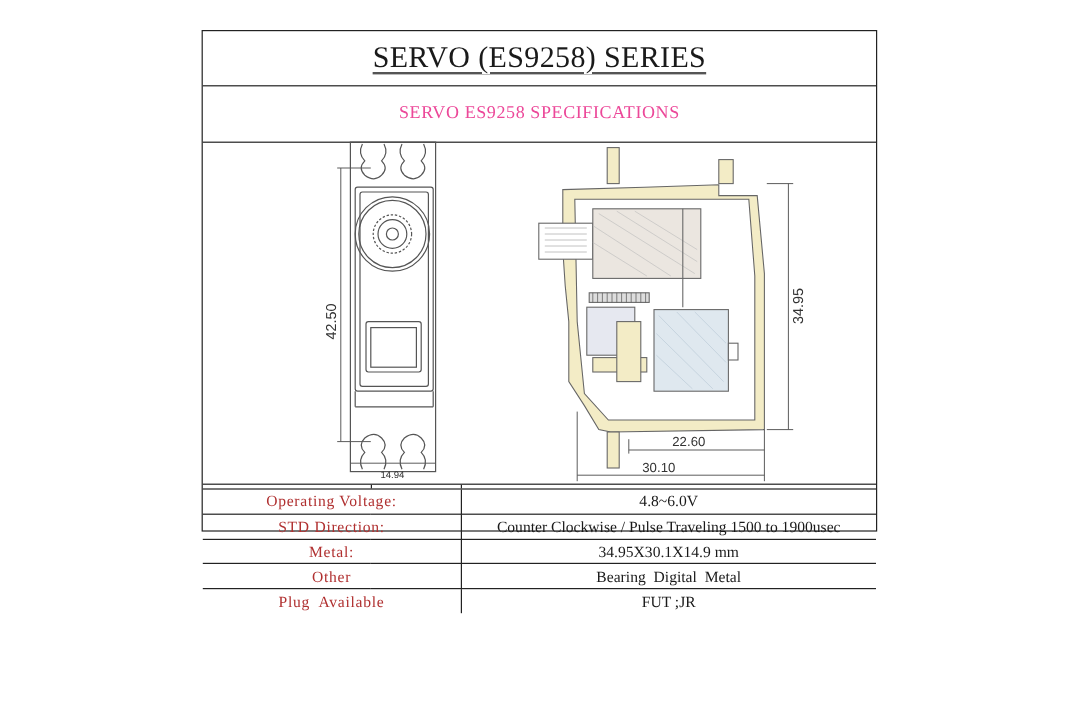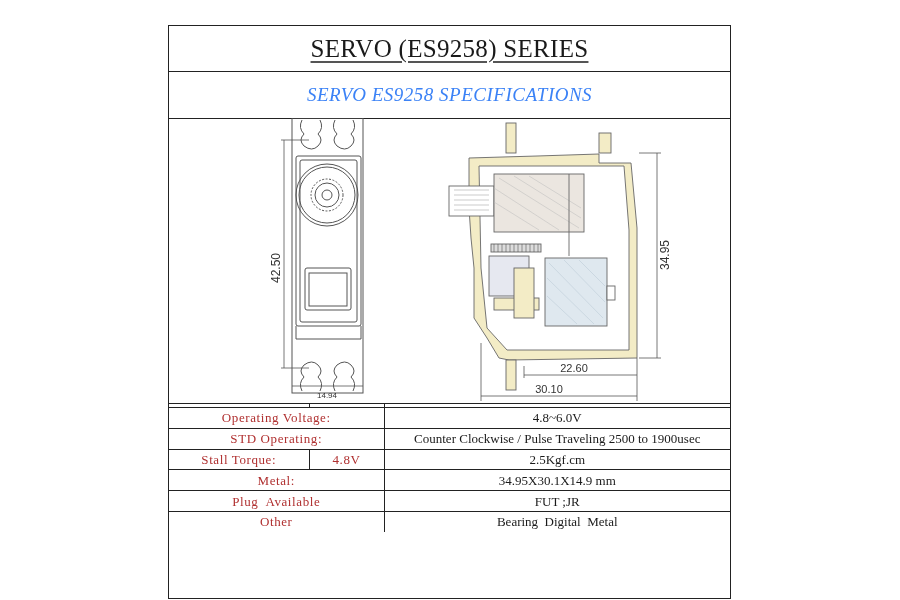--- a/index.html
+++ b/index.html
@@ -1,21 +1,21 @@
 <!DOCTYPE html>
 <html><head>
 <meta charset="utf-8">
 <style>
   html, body { margin:0; padding:0; background:#ffffff; }
   body { width:900px; height:600px; position:relative; overflow:hidden; font-family:"Liberation Serif", "DejaVu Serif", serif; }
-  .sheet { position:absolute; left:168px; top:25px; width:563px; height:574px; border:1.5px solid #222; box-sizing:border-box; }
+  .sheet { position:absolute; left:168px; top:25px; width:563px; height:418px; border:1.5px solid #222; box-sizing:border-box; }
   .title-row { position:absolute; left:0; top:0; width:100%; height:45px; border-bottom:1.5px solid #222; display:flex; align-items:center; justify-content:center; }
   .title { font-size:25px; color:#1a1a1a; letter-spacing:0.3px; text-decoration:underline; text-decoration-thickness:2px; text-underline-offset:4px; text-decoration-color:#555; }
   .subtitle-row { position:absolute; left:0; top:45px; width:100%; height:47px; border-bottom:1.5px solid #222; display:flex; align-items:center; justify-content:center; }
-  .subtitle { font-size:19px; color:#3b82f6; letter-spacing:0.5px;font-style:italic; }
+  .subtitle { font-size:15px; color:#ec4899; letter-spacing:0.5px; }
   .drawing { position:absolute; left:0; top:92px; width:100%; height:285px; }
   .spec { position:absolute; left:0; top:377px; width:100%; }
   .spec-topline { height:5px; border-top:1.5px solid #222; border-bottom:1.5px solid #222; position:relative; box-sizing:border-box; }
   .spec-topline .tick1 { position:absolute; left:140px; top:0; height:100%; border-left:1px solid #222; }
   .spec-topline .tick2 { position:absolute; left:215px; top:0; height:100%; border-left:1px solid #222; }
   table { border-collapse:collapse; width:100%; table-layout:fixed; }
   td { border:1.2px solid #222; height:19.8px; padding:0; text-align:center; font-size:13px; line-height:19px; }
   tr:first-child td { border-top:none; }
   td:first-child { border-left:none; }
   td:last-child { border-right:none; }
@@ -161,36 +161,31 @@
           <col style="width:140px">
           <col style="width:75px">
           <col>
         </colgroup>
       <tbody>
           <tr>
         <td colspan="2" class="lbl">Operating Voltage:</td>
         <td class="val">4.8~6.0V</td>
       </tr>
       <tr>
-        <td colspan="2" class="lbl">STD Operating:</td>
-        <td class="val">Counter Clockwise / Pulse Traveling 2500 to 1900usec</td>
-      </tr>
-      <tr>
-        <td class="lbl">Stall Torque:</td>
-        <td class="lbl">4.8V</td>
-        <td class="val">2.5Kgf.cm</td>
+        <td colspan="2" class="lbl">STD Direction:</td>
+        <td class="val">Counter Clockwise / Pulse Traveling 1500 to 1900usec</td>
       </tr>
       <tr>
         <td colspan="2" class="lbl">Metal:</td>
         <td class="val">34.95X30.1X14.9 mm</td>
       </tr>
       <tr>
+        <td colspan="2" class="lbl">Other</td>
+        <td class="val" style="white-space:pre">Bearing  Digital  Metal</td>
+      </tr>
+      <tr>
         <td colspan="2" class="lbl" style="white-space:pre">Plug  Available</td>
         <td class="val">FUT ;JR</td>
-      </tr>
-      <tr>
-        <td colspan="2" class="lbl">Other</td>
-        <td class="val" style="white-space:pre">Bearing  Digital  Metal</td>
       </tr>
     </tbody>
       </table>
   </div>
 </div>
 
 </body></html>

